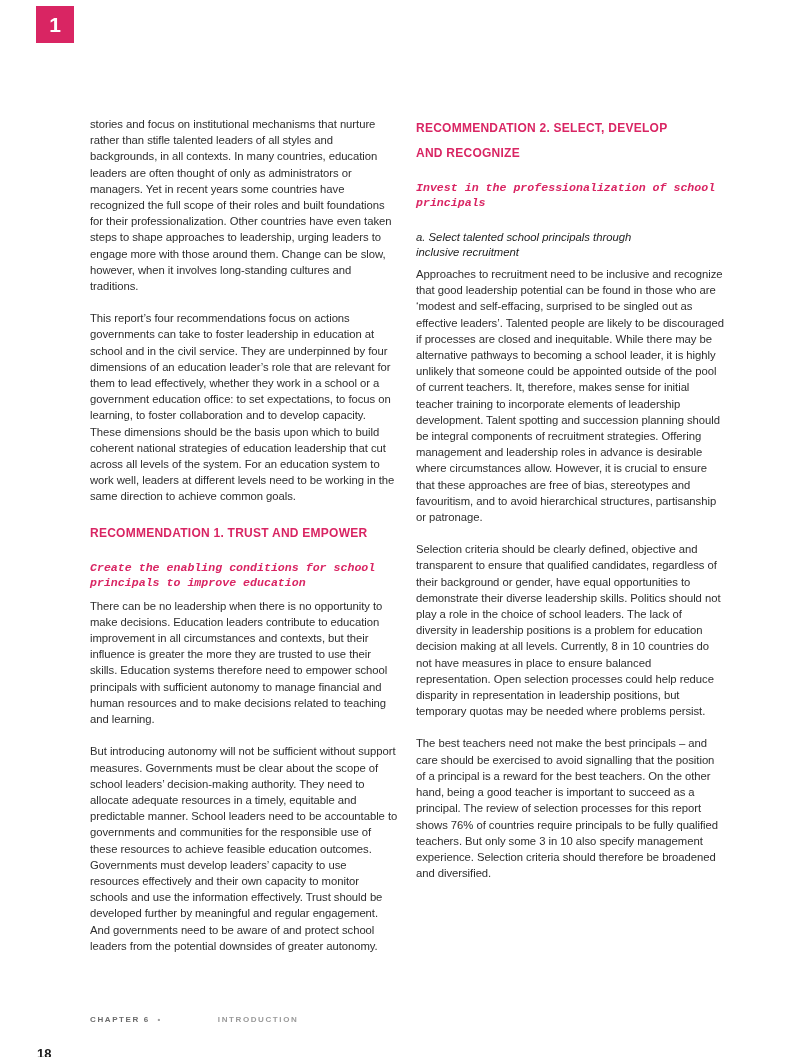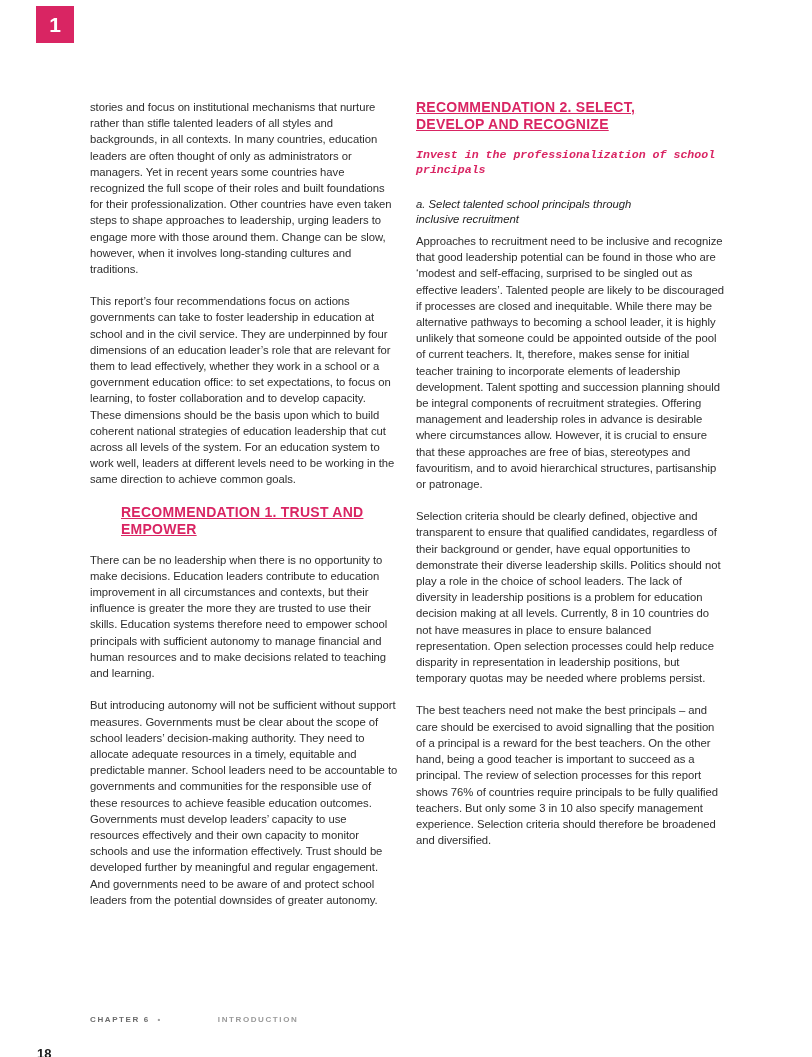--- a/index.html
+++ b/index.html
@@ -23,44 +23,43 @@
     color: #ffffff;
     font-size: 21px;
     font-weight: bold;
     display: flex;
     align-items: center;
     justify-content: center;
   }
   .content {
     position: absolute;
     left: 90px;
-    top: 99px;
+    top: 116px;
     width: 634px;
     display: flex;
     gap: 18px;
     justify-content: center;
   }
   .col { width: 308px; }
   .body-para {
     font-size: 11.3px;
     line-height: 16.2px;
     color: var(--body);
     margin: 0 0 16px 0;
     letter-spacing: -0.05px;
   }
   .rec-heading {
     color: var(--accent);
-    font-size: 14px;
+    font-size: 12px;
     font-weight: bold;
     letter-spacing: 0.25px;
-    line-height: 17px;
+    line-height: 25px;
     margin: 0 0 14px 0;
-    text-decoration: underline;
   }
-  .rec-heading.spaced-top { margin-top: 4px; margin-left: 31px; }
+  .rec-heading.spaced-top { margin-top: 4px; }
   .rec-heading.narrow { max-width: 252px; }
   .pink-subhead {
     color: var(--accent);
     font-size: 11.6px;
     font-weight: bold;
     font-style: italic;
     line-height: 15px;
     margin: 0 0 8px 0;
     font-family: Liberation Mono, monospace;
   }
@@ -111,20 +110,21 @@
   <div class="chapter-box">
     <span>1</span>
   </div>
 
   <div class="content">
 
     <div class="col">
       <p class="body-para">stories and focus on institutional mechanisms that nurture rather than stifle talented leaders of all styles and backgrounds, in all contexts. In many countries, education leaders are often thought of only as administrators or managers. Yet in recent years some countries have recognized the full scope of their roles and built foundations for their professionalization. Other countries have even taken steps to shape approaches to leadership, urging leaders to engage more with those around them. Change can be slow, however, when it involves long-standing cultures and traditions.</p>
       <p class="body-para">This report’s four recommendations focus on actions governments can take to foster leadership in education at school and in the civil service. They are underpinned by four dimensions of an education leader’s role that are relevant for them to lead effectively, whether they work in a school or a government education office: to set expectations, to focus on learning, to foster collaboration and to develop capacity. These dimensions should be the basis upon which to build coherent national strategies of education leadership that cut across all levels of the system. For an education system to work well, leaders at different levels need to be working in the same direction to achieve common goals.</p>
       <h3 class="rec-heading spaced-top">RECOMMENDATION 1. TRUST AND EMPOWER</h3>
+      <h4 class="pink-subhead">Create the enabling conditions for school principals to improve education</h4>
       <p class="body-para">There can be no leadership when there is no opportunity to make decisions. Education leaders contribute to education improvement in all circumstances and contexts, but their influence is greater the more they are trusted to use their skills. Education systems therefore need to empower school principals with sufficient autonomy to manage financial and human resources and to make decisions related to teaching and learning.</p>
       <p class="body-para">But introducing autonomy will not be sufficient without support measures. Governments must be clear about the scope of school leaders’ decision-making authority. They need to allocate adequate resources in a timely, equitable and predictable manner. School leaders need to be accountable to governments and communities for the responsible use of these resources to achieve feasible education outcomes. Governments must develop leaders’ capacity to use resources effectively and their own capacity to monitor schools and use the information effectively. Trust should be developed further by meaningful and regular engagement. And governments need to be aware of and protect school leaders from the potential downsides of greater autonomy.</p>
     </div>
 
     <div class="col">
       <h3 class="rec-heading narrow">RECOMMENDATION 2. SELECT, DEVELOP AND RECOGNIZE</h3>
       <h4 class="pink-subhead extra-gap">Invest in the professionalization of school principals</h4>
       <h5 class="black-subhead">a. Select talented school principals through inclusive recruitment</h5>
       <p class="body-para">Approaches to recruitment need to be inclusive and recognize that good leadership potential can be found in those who are ‘modest and self-effacing, surprised to be singled out as effective leaders’. Talented people are likely to be discouraged if processes are closed and inequitable. While there may be alternative pathways to becoming a school leader, it is highly unlikely that someone could be appointed outside of the pool of current teachers. It, therefore, makes sense for initial teacher training to incorporate elements of leadership development. Talent spotting and succession planning should be integral components of recruitment strategies. Offering management and leadership roles in advance is desirable where circumstances allow. However, it is crucial to ensure that these approaches are free of bias, stereotypes and favouritism, and to avoid hierarchical structures, partisanship or patronage.</p>
       <p class="body-para">Selection criteria should be clearly defined, objective and transparent to ensure that qualified candidates, regardless of their background or gender, have equal opportunities to demonstrate their diverse leadership skills. Politics should not play a role in the choice of school leaders. The lack of diversity in leadership positions is a problem for education decision making at all levels. Currently, 8 in 10 countries do not have measures in place to ensure balanced representation. Open selection processes could help reduce disparity in representation in leadership positions, but temporary quotas may be needed where problems persist.</p>

